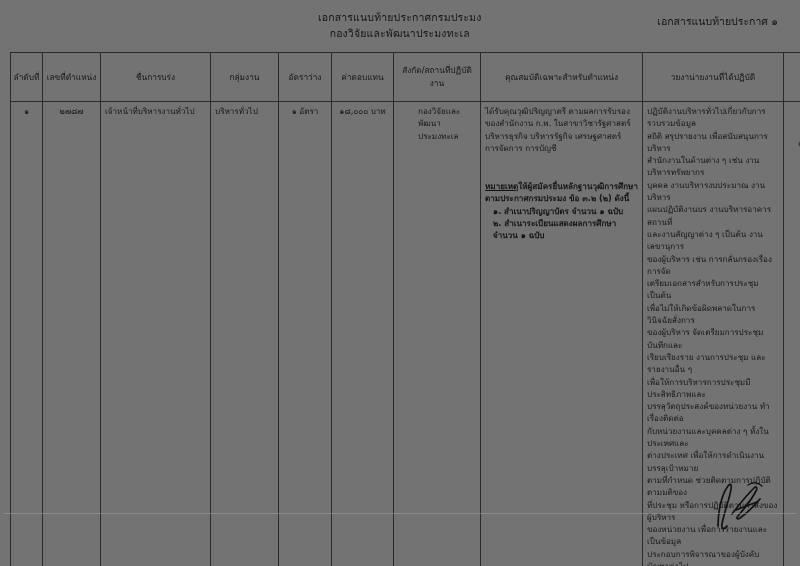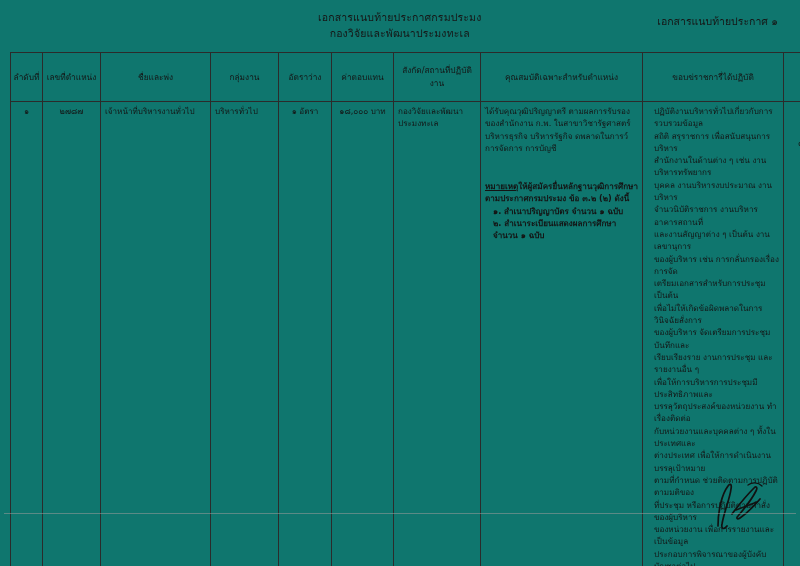--- a/index.html
+++ b/index.html
@@ -16,21 +16,21 @@
     overflow: hidden;
     position: relative;
   }
 
   .page {
     position: relative;
     width: 800px;
     height: 566px;
     box-sizing: border-box;
     padding: 0;
-    background: #0f766e;
+    background: #737373;
   }
 
   
   .doc-header {
     position: relative;
     height: 52px;
     display: flex;
     align-items: flex-start;
     padding-top: 9px;
     box-sizing: border-box;
@@ -104,37 +104,37 @@
   col.c-office   { width: 87px; }
   col.c-qual     { width: 162px; }
   col.c-duty     { width: 141px; }
   col.c-period   { width: 97px; }
 
   td.body-row { height: 410px; }
 
   .ctr    { text-align: center; }
   .nowrap { white-space: nowrap; }
 
-  .cell-lines > div { display: block; }
+  .cell-lines > div { display: block; margin-left: 20px; }
 
   
   .qual-intro { margin-bottom: 0; }
   .qual-note {
     margin-top: 26px;
     font-weight: bold;
   }
   .note-label {
     text-decoration: underline;
   }
   .qual-list-item {
     margin-left: 8px;
   }
 
   
-  .duty-text div { display: block; margin-left: 7px; }
+  .duty-text div { display: block; }
 
   
   .period-cell { text-align: center; }
   .period-cell .p-line { display: block; }
   .period-cell .p-mid { margin: 2px 0; }
   .period-cell .p-end { margin-top: 5px; }
 
   
   .signature {
     position: absolute;
@@ -181,27 +181,27 @@
           <col class="c-salary">
         <col class="c-office">
           <col class="c-qual">
           <col class="c-duty">
         <col class="c-period">
       </colgroup>
       <thead>
         <tr>
           <th>ลำดับที่</th>
           <th>เลขที่ตำแหน่ง</th>
-          <th>ชื่ยและพ่ง</th>
+          <th>ชื่นการบร่ง</th>
           <th>กลุ่มงาน</th>
           <th>อัตราว่าง</th>
           <th>ค่าตอบแทน</th>
           <th>สังกัด/สถานที่ปฏิบัติงาน</th>
           <th>คุณสมบัติเฉพาะสำหรับตำแหน่ง</th>
-          <th>ขอบข่ราชการี่ได้ปฏิบัติ</th>
+          <th>วยงาน่ายงานที่ได้ปฏิบัติ</th>
           <th>ระยะเวลาการจ้าง</th>
         </tr>
       </thead>
       <tbody>
         <tr>
           <td class="body-row ctr">๑</td>
 
           <td class="body-row ctr">๒๗๘๗</td>
 
           <td class="body-row">เจ้าหน้าที่บริหารงานทั่วไป</td>
@@ -214,42 +214,42 @@
 
           <td class="body-row cell-lines">
               <div>กองวิจัยและพัฒนา</div>
               <div>ประมงทะเล</div>
             </td>
 
           <td class="body-row">
             <div class="qual-intro">
                 <div>ได้รับคุณวุฒิปริญญาตรี ตามผลการรับรอง</div>
                 <div>ของสำนักงาน ก.พ. ในสาขาวิชารัฐศาสตร์</div>
-                <div>บริหารธุรกิจ บริหารรัฐกิจ ดพลาดในการว์</div>
+                <div>บริหารธุรกิจ บริหารรัฐกิจ เศรษฐศาสตร์</div>
                 <div>การจัดการ การบัญชี</div>
               </div>
             <div class="qual-note">
               <div>
                 <span class="note-label">หมายเหตุ</span><span>ให้ผู้สมัครยื่นหลักฐานวุฒิการศึกษา</span>
               </div>
               <div>ตามประกาศกรมประมง ข้อ ๓.๒ (๒) ดังนี้</div>
               <div class="qual-list-item">
                   <div>๑. สำเนาปริญญาบัตร จำนวน ๑ ฉบับ</div>
                   <div>๒. สำเนาระเบียนแสดงผลการศึกษา</div>
                   <div>จำนวน ๑ ฉบับ</div>
                 </div>
             </div>
           </td>
 
           <td class="body-row duty-text">
               <div>ปฏิบัติงานบริหารทั่วไปเกี่ยวกับการรวบรวมข้อมูล</div>
-              <div>สถิติ สรุราชการ เพื่อสนับสนุนการบริหาร</div>
+              <div>สถิติ สรุปรายงาน เพื่อสนับสนุนการบริหาร</div>
               <div>สำนักงานในด้านต่าง ๆ เช่น งานบริหารทรัพยากร</div>
               <div>บุคคล งานบริหารงบประมาณ งานบริหาร</div>
-              <div>จำนวนิบัติราชการ งานบริหารอาคารสถานที่</div>
+              <div>แผนปฏิบัติงานบร งานบริหารอาคารสถานที่</div>
               <div>และงานสัญญาต่าง ๆ เป็นต้น งานเลขานุการ</div>
               <div>ของผู้บริหาร เช่น การกลั่นกรองเรื่อง การจัด</div>
               <div>เตรียมเอกสารสำหรับการประชุม เป็นต้น</div>
               <div>เพื่อไม่ให้เกิดข้อผิดพลาดในการวินิจฉัยสั่งการ</div>
               <div>ของผู้บริหาร จัดเตรียมการประชุม บันทึกและ</div>
               <div>เรียบเรียงราย งานการประชุม และรายงานอื่น ๆ</div>
               <div>เพื่อให้การบริหารการประชุมมีประสิทธิภาพและ</div>
               <div>บรรลุวัตถุประสงค์ของหน่วยงาน ทำเรื่องติดต่อ</div>
               <div>กับหน่วยงานและบุคคลต่าง ๆ ทั้งในประเทศและ</div>
               <div>ต่างประเทศ เพื่อให้การดำเนินงานบรรลุเป้าหมาย</div>

